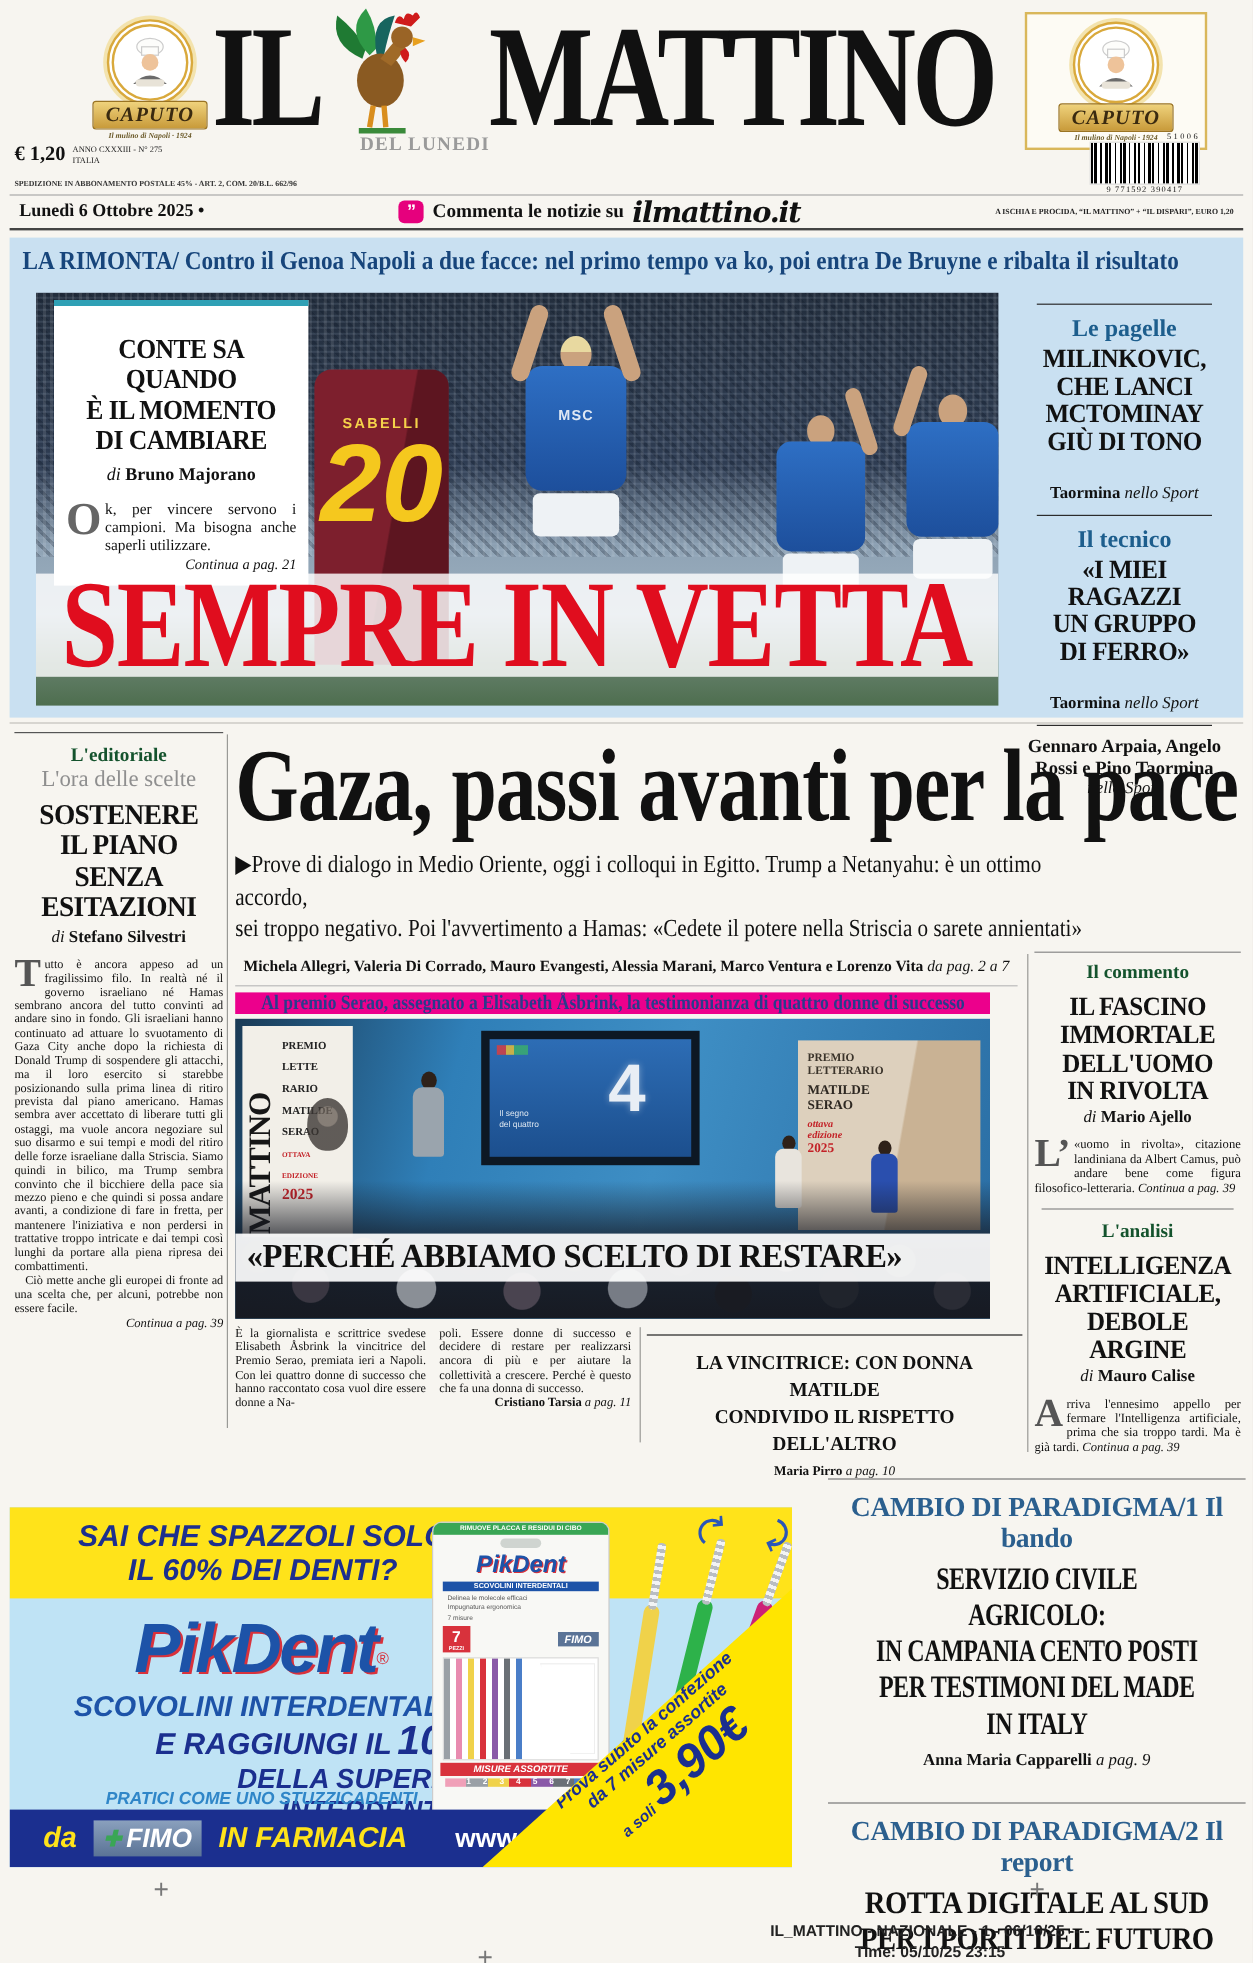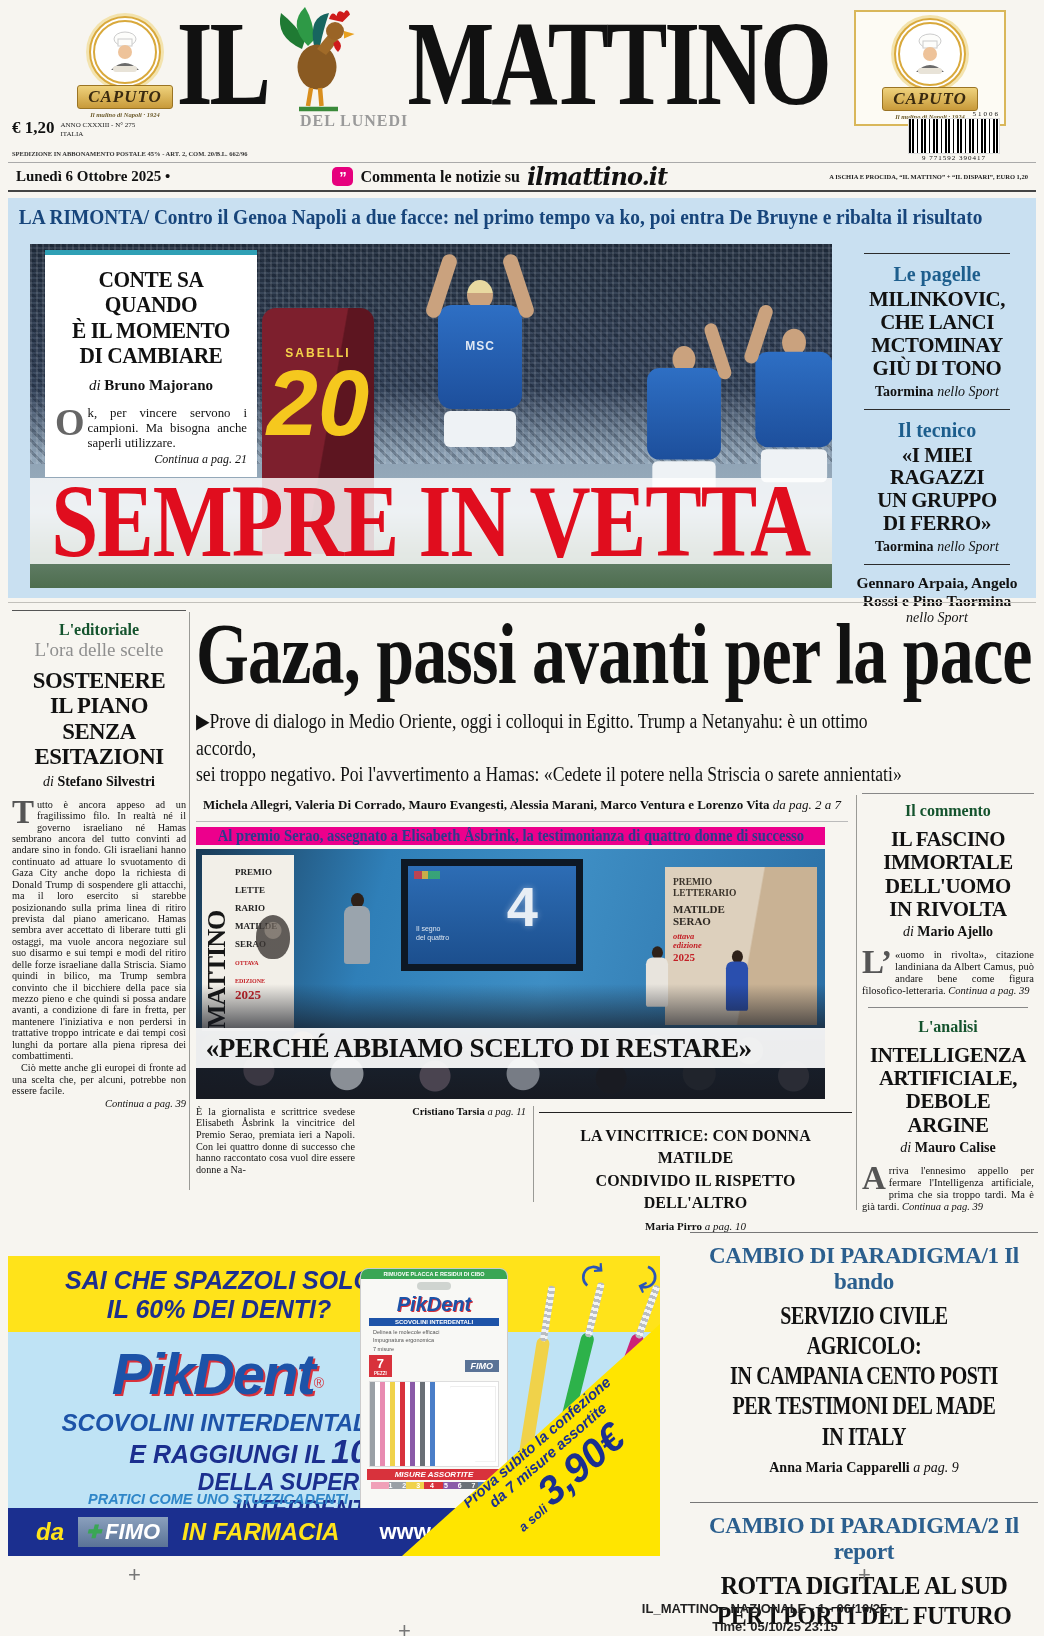--- a/index.html
+++ b/index.html
@@ -79,21 +79,21 @@
   .jersey-num { color:#f5c81e; font:bold italic 92px "Liberation Sans",sans-serif; line-height:.95; }
   .sempre { position:absolute; left:0; right:0; bottom:24px; height:86px;
             background:rgba(255,255,255,.82); display:flex; align-items:center; justify-content:center; }
   .sempre-text { color:#e00d1e; font-weight:bold; font-size:94px; white-space:nowrap;
                  transform:scaleX(.9) scaleY(1.1); letter-spacing:-1px; }
   .sb { position:absolute; right:6px; top:46px; width:186px; text-align:center; }
   .sb-rule { border:0; border-top:1.5px solid #2c2c2c; margin:9px 20px; }
   .sb-label { color:#1d5e8d; font-weight:bold; font-size:20px; }
   .sb-title { font-weight:bold; font-size:22px; line-height:1.04; letter-spacing:-.5px;
               white-space:pre-line; transform:scaleX(.95); transform-origin:center; margin-top:2px; }
-  .sb-by { font-size:14px; margin-top:4px; }
+  .sb-by { font-size:14px; margin-top:24px; }
   .sb-names { font-weight:bold; font-size:15.5px; line-height:1.15; white-space:pre-line; }
   .it { font-style:italic; font-weight:normal; }
   .b { font-weight:bold; }
 
   
   .hr-page { position:absolute; left:8px; right:8px; top:602px; border-top:1px solid #c2c0bb; }
   .vr { position:absolute; width:1px; background:#9a9a96; }
 
   
   .edit-col { position:absolute; left:12px; top:610px; width:174px; text-align:center;
@@ -391,21 +391,21 @@
           <span class="arm arm-l"></span>
         </div>
         <div class="shorts"></div>
       </div>
 
       <div class="fig dark" style="left:90px; top:110px; transform:scale(.8);">
         <div class="head"></div>
         <div class="torso" style="background:linear-gradient(180deg,#6e1b28,#471119);"></div>
       </div>
 
-      <div style="position:absolute; left:15px; top:6px; width:212px; background:#fff; border-top:5px solid #2fa0b5; padding:12px 10px 10px; text-align:center;">
+      <div style="position:absolute; left:15px; top:6px; width:212px; background:#fff; border-top:5px solid #2fa0b5; padding:23px 10px 10px; text-align:center;">
         <div style="font-weight:bold; font-size:23px; line-height:1.1; white-space:pre-line; transform:scaleX(.93); transform-origin:center; letter-spacing:-.5px;">CONTE SA
 QUANDO
 È IL MOMENTO
 DI CAMBIARE</div>
         <div style="font-size:15px; margin:9px 0 12px;">
           <span class="it">di</span>
           <span class="b">Bruno Majorano</span>
         </div>
         <div style="text-align:justify; font-size:12.8px; line-height:1.18;">
           <span class="dc" style="font-size:38px; line-height:30px; color:#666;">O</span><span>k, per vincere servono i campioni. Ma bisogna anche saperli utilizzare.</span>
@@ -533,20 +533,21 @@
       <div class="aud"></div>
 
       <div class="caption-band">
         <span>«PERCHÉ ABBIAMO SCELTO DI RESTARE»</span>
       </div>
     </div>
 
     <div class="serao-cols">
       <div class="scol scol1">È la giornalista e scrittrice svedese Elisabeth Åsbrink la vincitrice del Premio Serao, premiata ieri a Napoli. Con lei quattro donne di successo che hanno raccontato cosa vuol dire essere donne a Na-</div>
       <div class="scol scol2">
+        <span>poli. Essere donne di successo e decidere di restare per realizzarsi ancora di più e per aiutare la collettività a crescere. Perché è questo che fa una donna di successo.</span>
         <div class="scol-by">
           <span class="b">Cristiano Tarsia</span>
           <span class="it">a pag. 11</span>
         </div>
       </div>
       <div class="vr" style="left:337px; top:0; height:96px;"></div>
       <div class="squote">
         <div class="squote-title">LA VINCITRICE: CON DONNA MATILDE
 CONDIVIDO IL RISPETTO DELL'ALTRO</div>
         <div class="squote-by">

